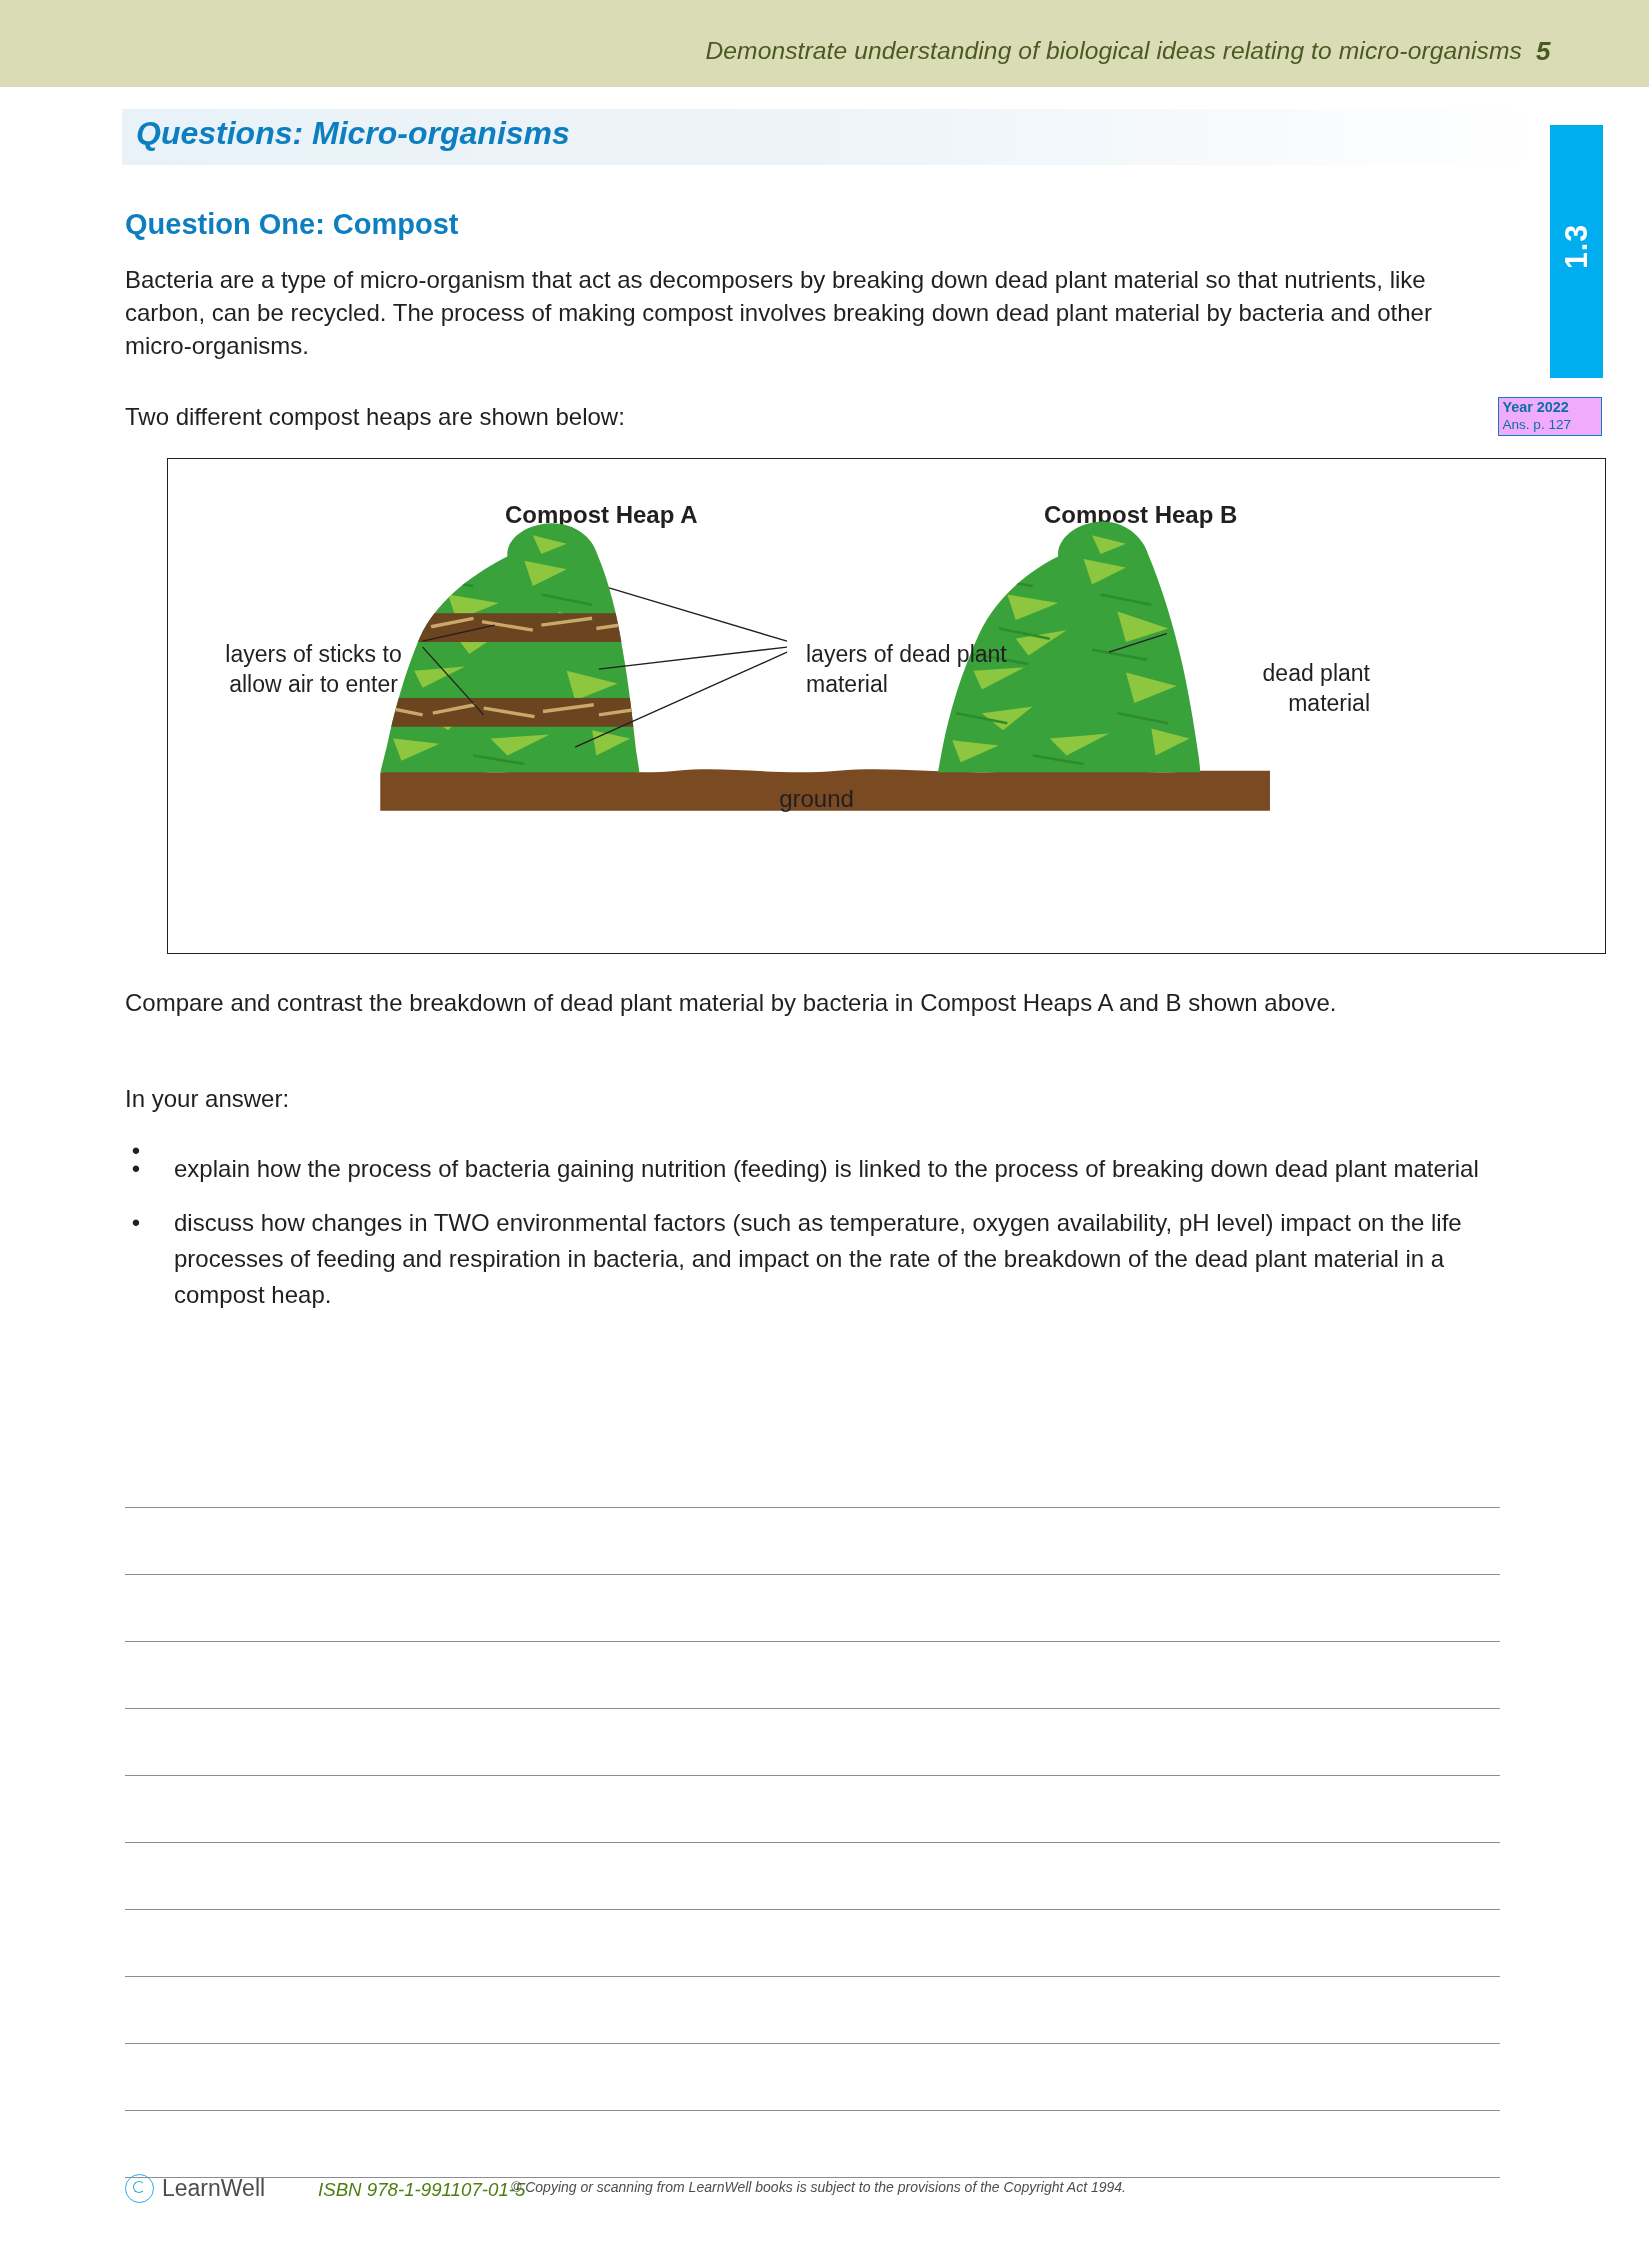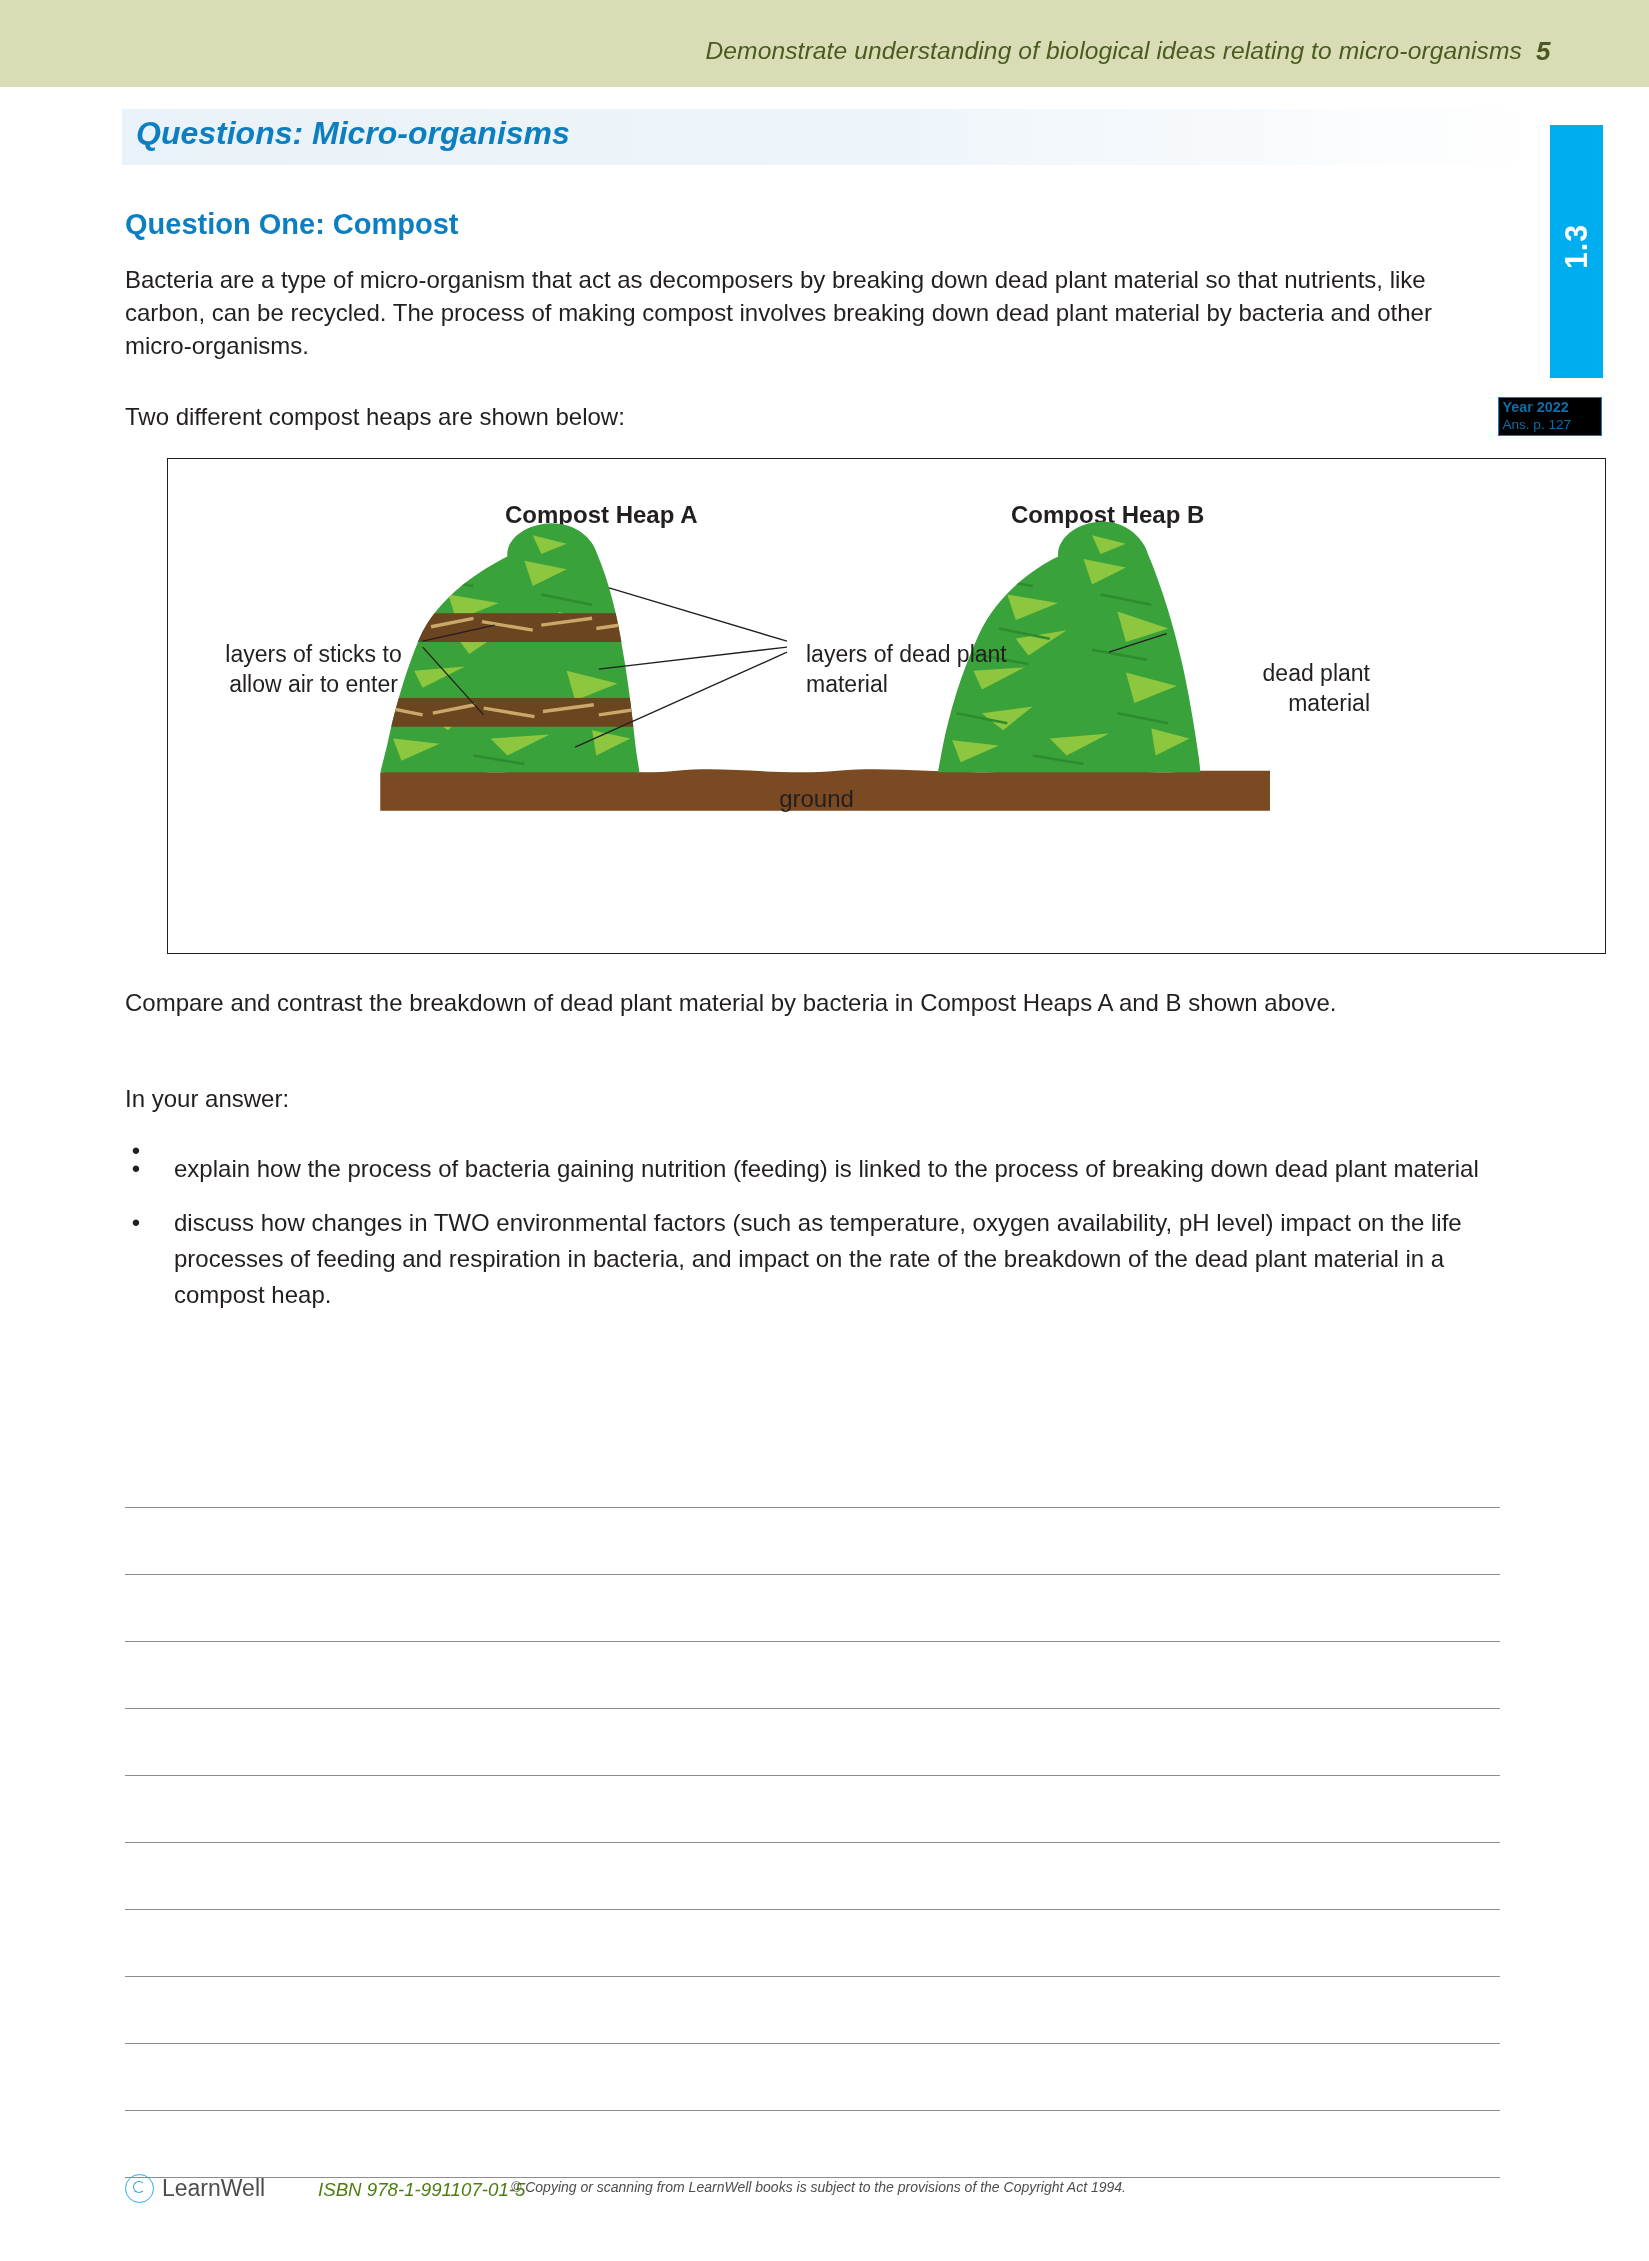--- a/index.html
+++ b/index.html
@@ -88,21 +88,21 @@
     letter-spacing: 0.8px;
   }
 
   
   .year-tag {
     position: absolute;
     top: 397px;
     left: 1498px;
     width: 104px;
     border: 0.8px solid #0d7fc0;
-    background: #000000;
+    background: #f0abfc;
     padding: 0.8px 2.5px 2.5px 3.4px;
     box-sizing: border-box;
   }
   .year-tag div {
     font-size: 14.4px;
     color: #0d6ea8;
     line-height: 17px;
     font-weight: bold;
   }
   .year-tag div.ans {
@@ -166,21 +166,21 @@
     background: #ffffff;
     box-sizing: border-box;
   }
   .fig-label {
     position: absolute;
     font-size: 24px;
     font-weight: bold;
     color: #231f20;
   }
   #label-heap-a { top: 42px; left: 337px; }
-  #label-heap-b { top: 42px; left: 843px; }
+  #label-heap-b { top: 42px; left: 876px; }
 
   .fig-text {
     position: absolute;
     font-size: 23px;
     line-height: 30px;
     color: #231f20;
   }
   #txt-sticks { top: 180px; left: 31px; width: 229px; text-align: center; }
   #txt-dead-a { top: 180px; left: 638px; width: 220px; }
   #txt-dead-b { top: 168px; left: 1007px; width: 195px; text-align: right; margin-top: 31px; }

